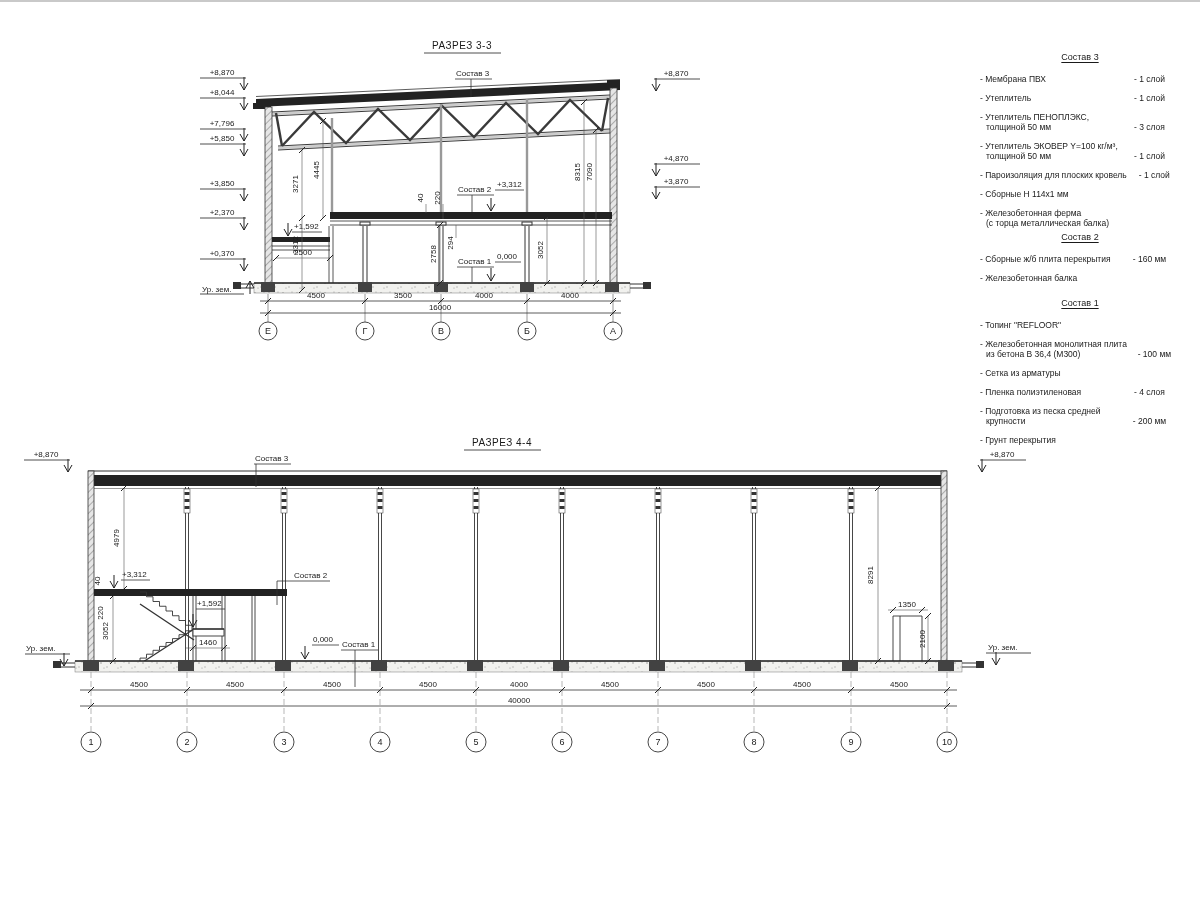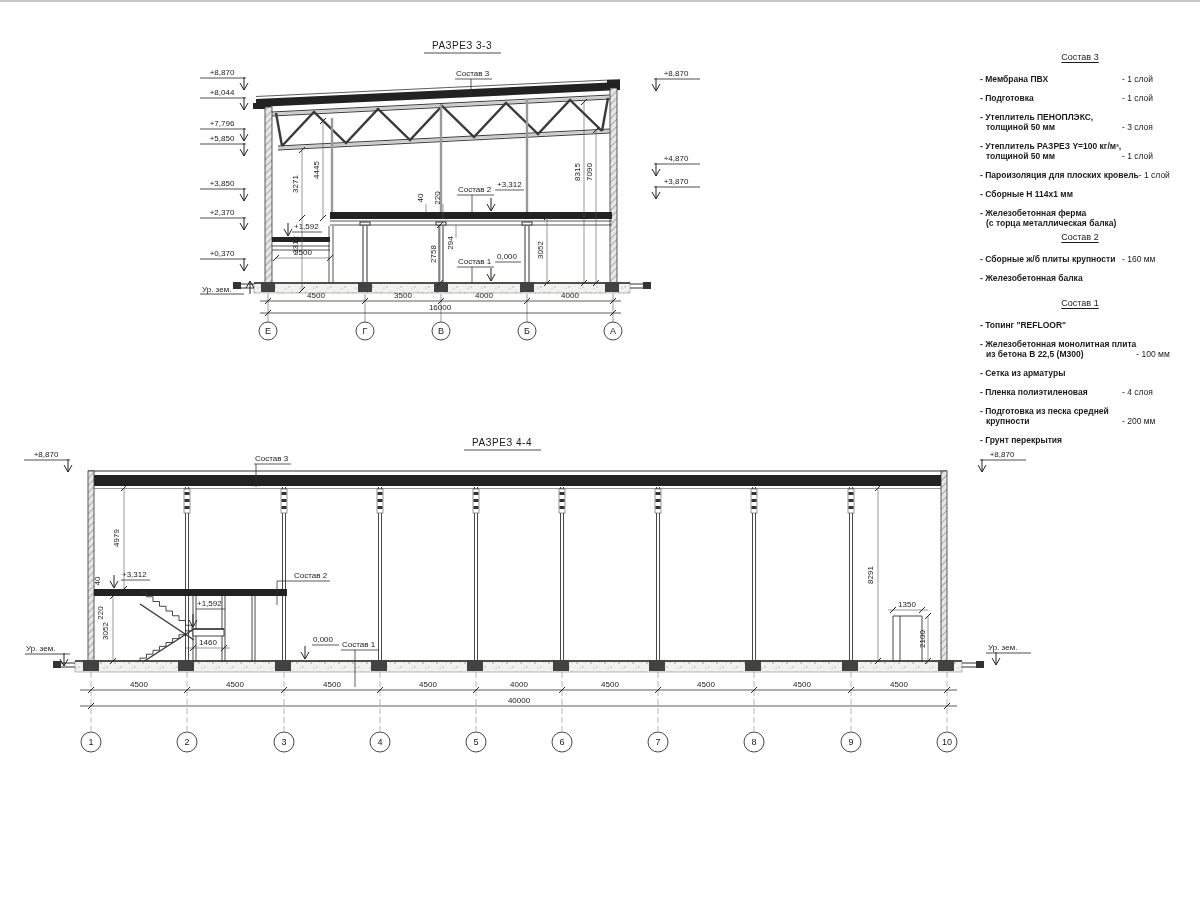--- a/index.html
+++ b/index.html
@@ -7,23 +7,23 @@
        font-family:"Liberation Sans",sans-serif;color:#1a1a1a;}
   .topedge{position:absolute;top:0;left:0;width:1200px;height:2px;background:#c9c9c9;}
   svg{position:absolute;left:0;top:0;}
   svg text{font-family:"Liberation Sans",sans-serif;font-size:8px;fill:#1a1a1a;}
   svg text.t10{font-size:10px;letter-spacing:0.5px;}
   svg text.t9{font-size:9px;}
   .leg{position:absolute;left:980px;width:200px;}
   .leg h4{margin:0 0 12px 0;text-align:center;font-size:9px;font-weight:normal;
           text-decoration:underline;text-underline-offset:2px;}
   .row{display:flex;align-items:flex-end;margin-bottom:9px;font-size:8.5px;line-height:10px;}
-  .nm{flex:0 0 142px;white-space:nowrap;font-weight:bold;}
+  .nm{flex:0 0 142px;white-space:nowrap;}
   .n2{padding-left:6px;}
-  .q{flex:0 0 55px;white-space:nowrap;}
+  .q{flex:0 0 55px;white-space:nowrap;text-align:center;}
 </style>
 </head>
 <body>
 
 <div class="topedge"></div>
 
 <svg width="1200" height="900" viewBox="0 0 1200 900">
   <defs>
     <pattern id="hatchW" width="5" height="5" patternUnits="userSpaceOnUse" patternTransform="rotate(45)">
       <rect width="5" height="5" fill="#e6e6e6"></rect>
@@ -515,35 +515,35 @@
   <h4>Состав 3</h4>
   <div class="row">
       <div class="nm">
         <div>- Мембрана ПВХ</div>
         <div class="n2"></div>
       </div>
       <div class="q">- 1 слой</div>
     </div>
   <div class="row">
       <div class="nm">
-        <div>- Подготовка</div>
+        <div>- Утеплитель</div>
         <div class="n2"></div>
       </div>
       <div class="q">- 1 слой</div>
     </div>
   <div class="row">
       <div class="nm">
         <div>- Утеплитель ПЕНОПЛЭКС,</div>
         <div class="n2">толщиной 50 мм</div>
       </div>
       <div class="q">- 3 слоя</div>
     </div>
   <div class="row">
       <div class="nm">
-        <div>- Утеплитель РАЗРЕЗ Y=100 кг/м³,</div>
+        <div>- Утеплитель ЭКОВЕР Y=100 кг/м³,</div>
         <div class="n2">толщиной 50 мм</div>
       </div>
       <div class="q">- 1 слой</div>
     </div>
   <div class="row">
       <div class="nm">
         <div>- Пароизоляция для плоских кровель</div>
         <div class="n2"></div>
       </div>
       <div class="q">- 1 слой</div>
@@ -561,21 +561,21 @@
         <div class="n2">(с торца металлическая балка)</div>
       </div>
       <div class="q"></div>
     </div>
 </div>
 
 <div class="leg" style="top:232px">
   <h4>Состав 2</h4>
   <div class="row">
       <div class="nm">
-        <div>- Сборные ж/б плиты крупности</div>
+        <div>- Сборные ж/б плита перекрытия</div>
         <div class="n2"></div>
       </div>
       <div class="q">- 160 мм</div>
     </div>
   <div class="row">
       <div class="nm">
         <div>- Железобетонная балка</div>
         <div class="n2"></div>
       </div>
       <div class="q"></div>
@@ -587,21 +587,21 @@
   <div class="row">
       <div class="nm">
         <div>- Топинг "REFLOOR"</div>
         <div class="n2"></div>
       </div>
       <div class="q"></div>
     </div>
   <div class="row">
       <div class="nm">
         <div>- Железобетонная монолитная плита</div>
-        <div class="n2">из бетона В 22,5 (М300)</div>
+        <div class="n2">из бетона В 36,4 (М300)</div>
       </div>
       <div class="q">- 100 мм</div>
     </div>
   <div class="row">
       <div class="nm">
         <div>- Сетка из арматуры</div>
         <div class="n2"></div>
       </div>
       <div class="q"></div>
     </div>

